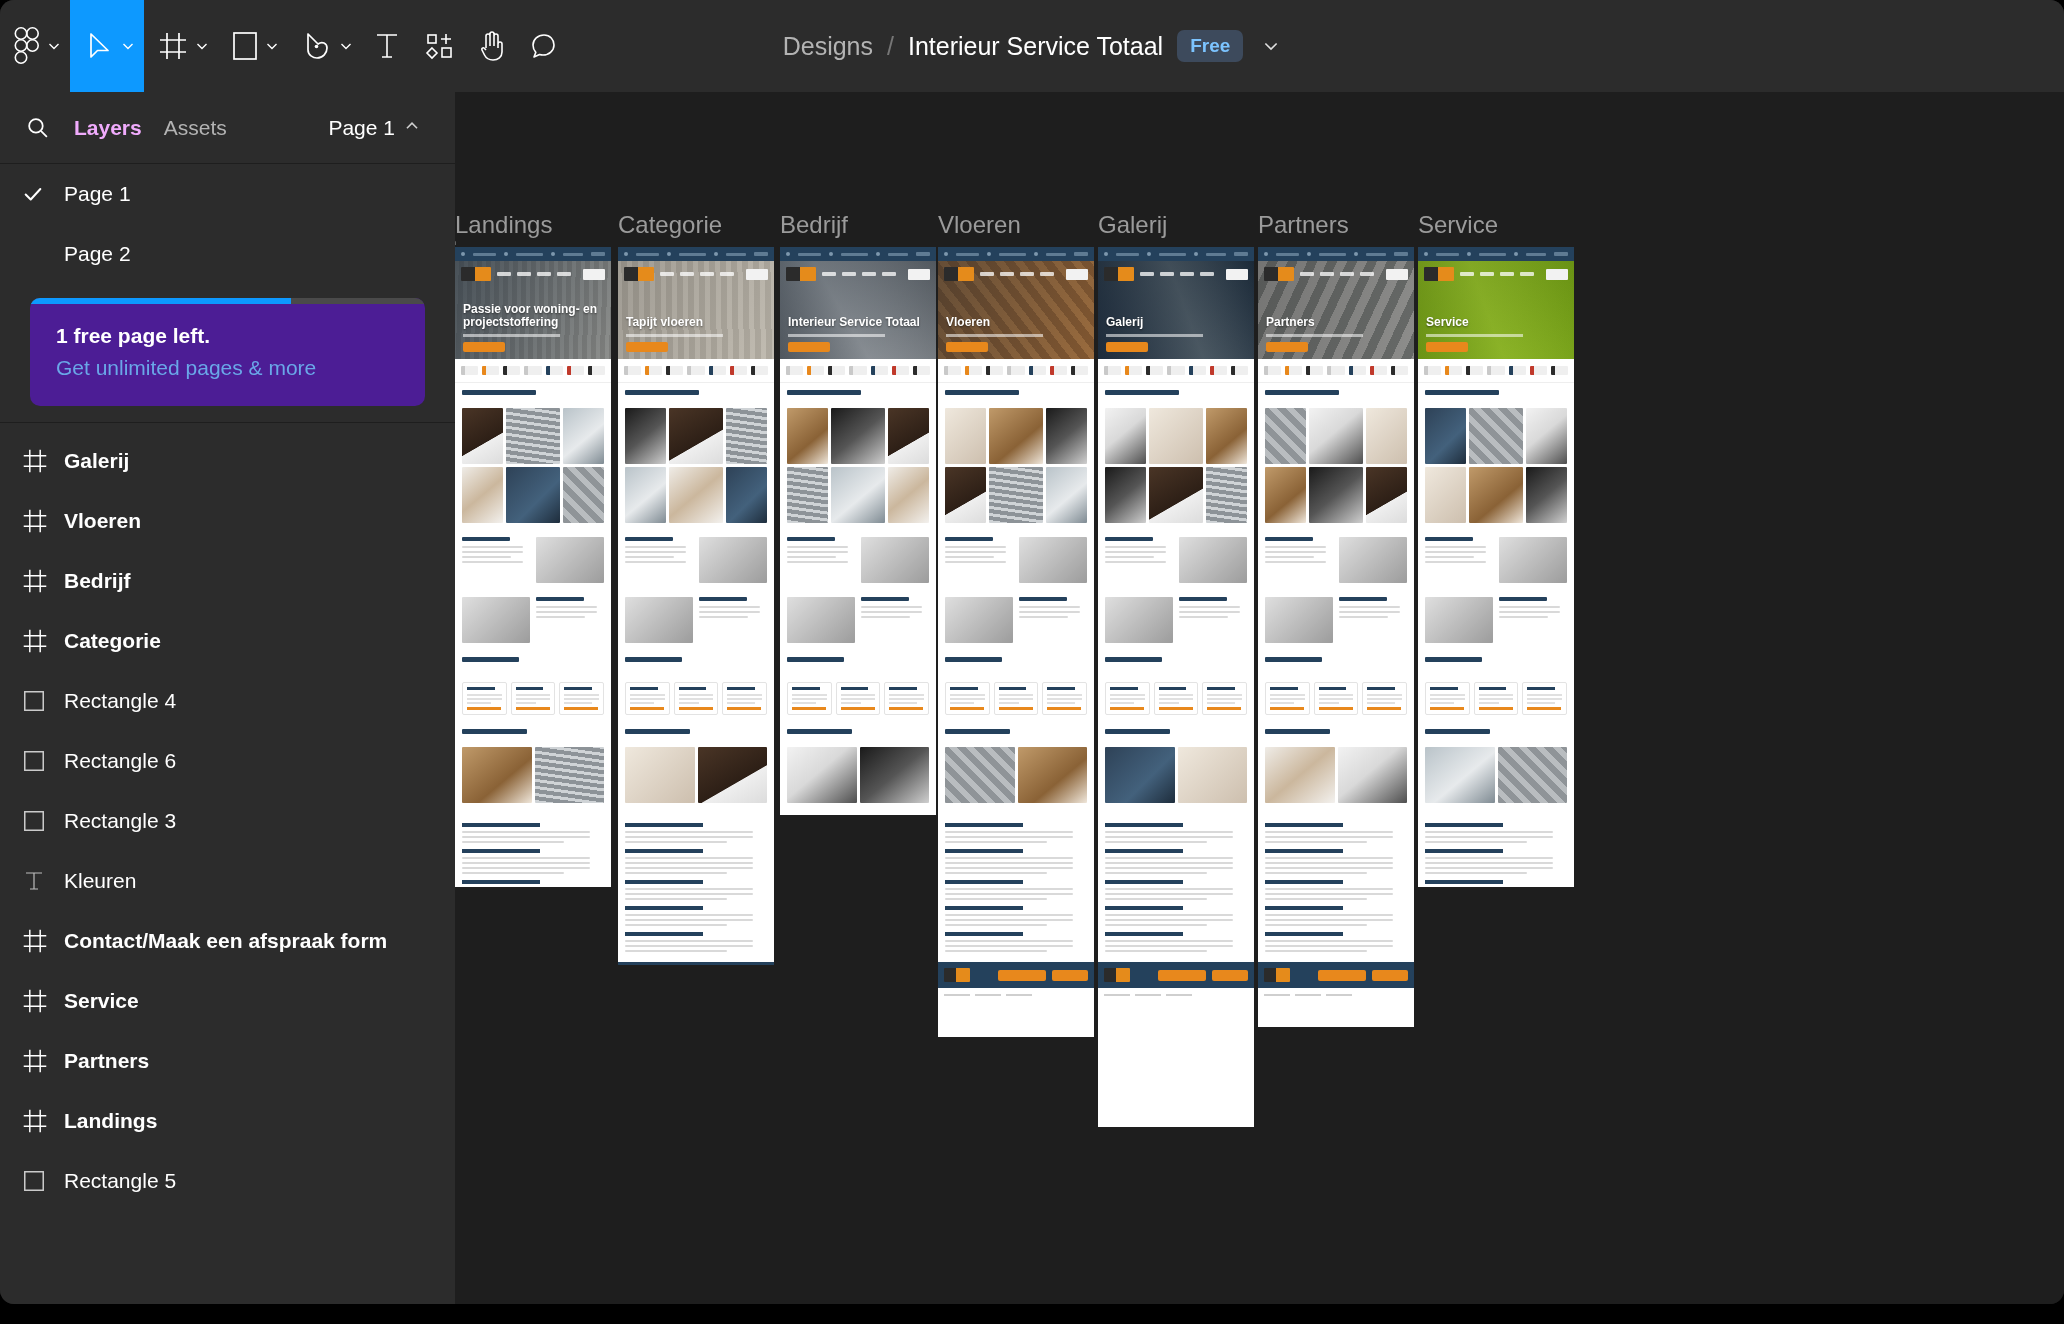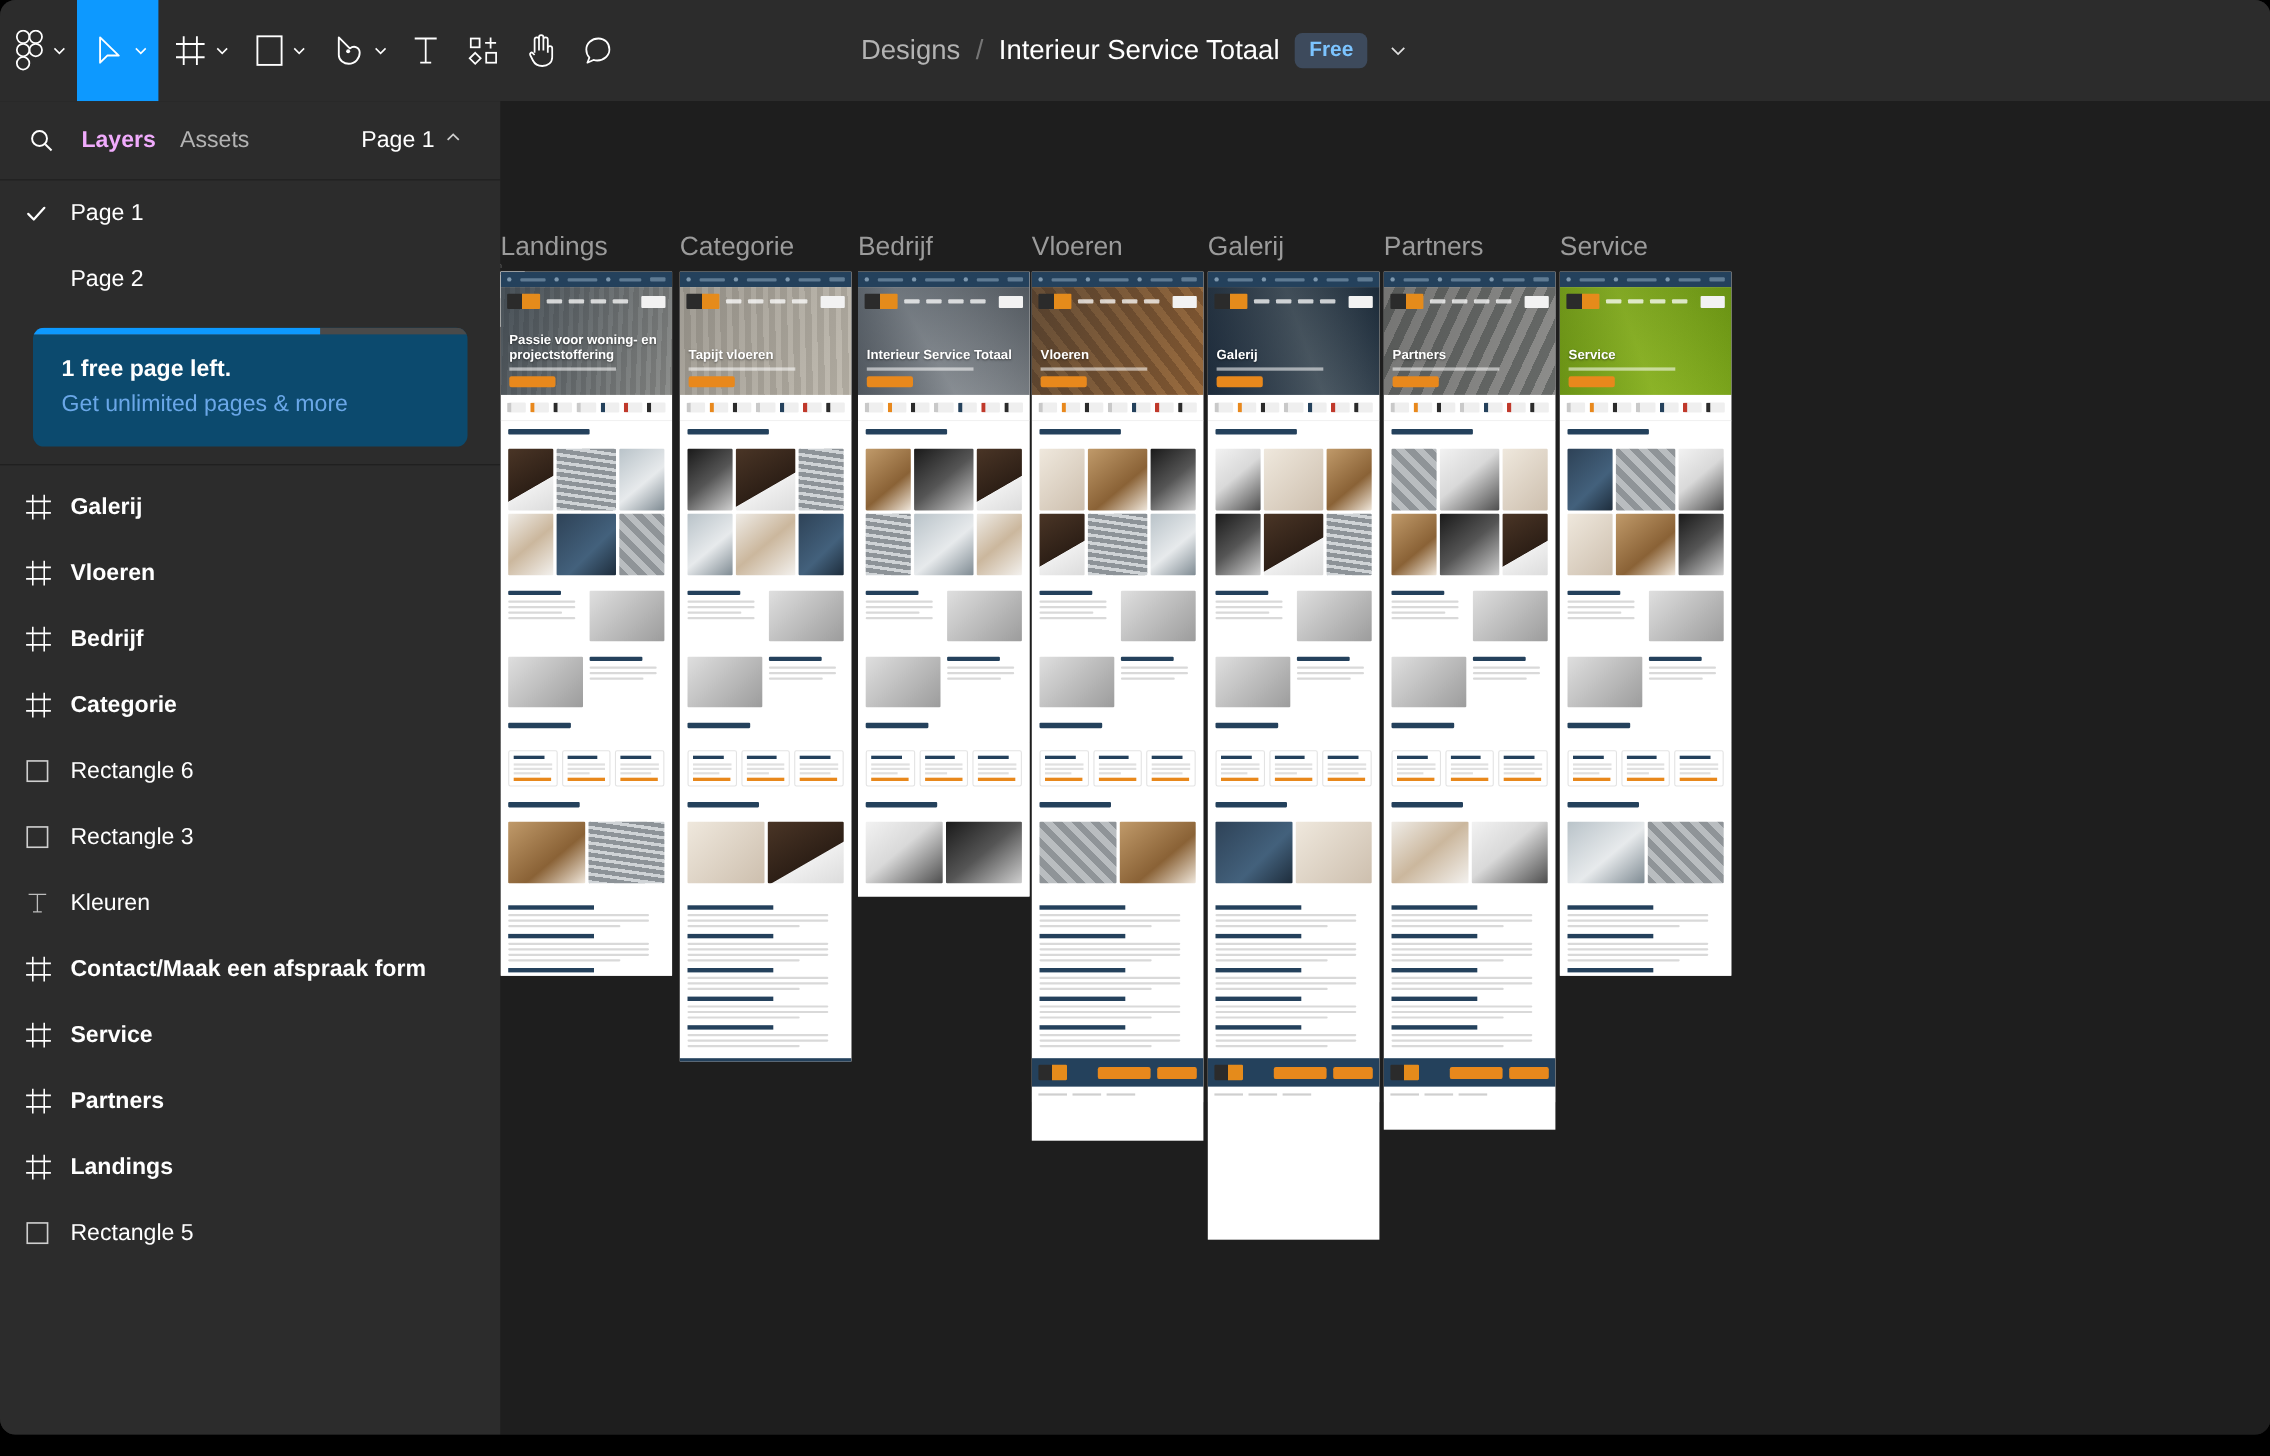--- a/index.html
+++ b/index.html
@@ -86,21 +86,21 @@
 
   .page-row {
     height: 60px; display: flex; align-items: center;
     padding: 0 22px; cursor: pointer;
   }
   .page-check { width: 42px; flex: none; display: flex; align-items: center; }
   .page-label { color: #ffffff; font-size: 21px; }
 
   .promo {
     margin: 14px 30px 0 30px;
-    background: #0c4a6e;
+    background: #4c1d95;
     border-radius: 10px;
     overflow: hidden;
   }
   .promo-bar { height: 6px; background: #4a4a4a; }
   .promo-bar > i { display: block; height: 6px; background: #0d99ff; }
   .promo-body { padding: 20px 26px 26px 26px; }
   .promo-line1 { color: #ffffff; font-size: 21px; font-weight: bold; margin-bottom: 8px; }
   .promo-line2 { color: #6aa7e8; font-size: 21px; cursor: pointer; }
 
   .layers-list { flex: 1 1 auto; padding-top: 8px; overflow: hidden; }
@@ -443,20 +443,28 @@
             </svg>
           </span>
           <span class="layer-name bold">Categorie</span>
         </div>
         <div class="layer-row">
           <span class="layer-icon">
             <svg width="24" height="24" viewBox="0 0 26 26" fill="none" stroke="#cfcfcf" stroke-width="1.6">
               <rect x="3" y="3" width="20" height="20"></rect>
             </svg>
           </span>
+          <span class="layer-name normal">Rectangle 4</span>
+        </div>
+        <div class="layer-row">
+          <span class="layer-icon">
+            <svg width="24" height="24" viewBox="0 0 26 26" fill="none" stroke="#cfcfcf" stroke-width="1.6">
+              <rect x="3" y="3" width="20" height="20"></rect>
+            </svg>
+          </span>
           <span class="layer-name normal">Rectangle 6</span>
         </div>
         <div class="layer-row">
           <span class="layer-icon">
             <svg width="24" height="24" viewBox="0 0 26 26" fill="none" stroke="#cfcfcf" stroke-width="1.6">
               <rect x="3" y="3" width="20" height="20"></rect>
             </svg>
           </span>
           <span class="layer-name normal">Rectangle 3</span>
         </div>

